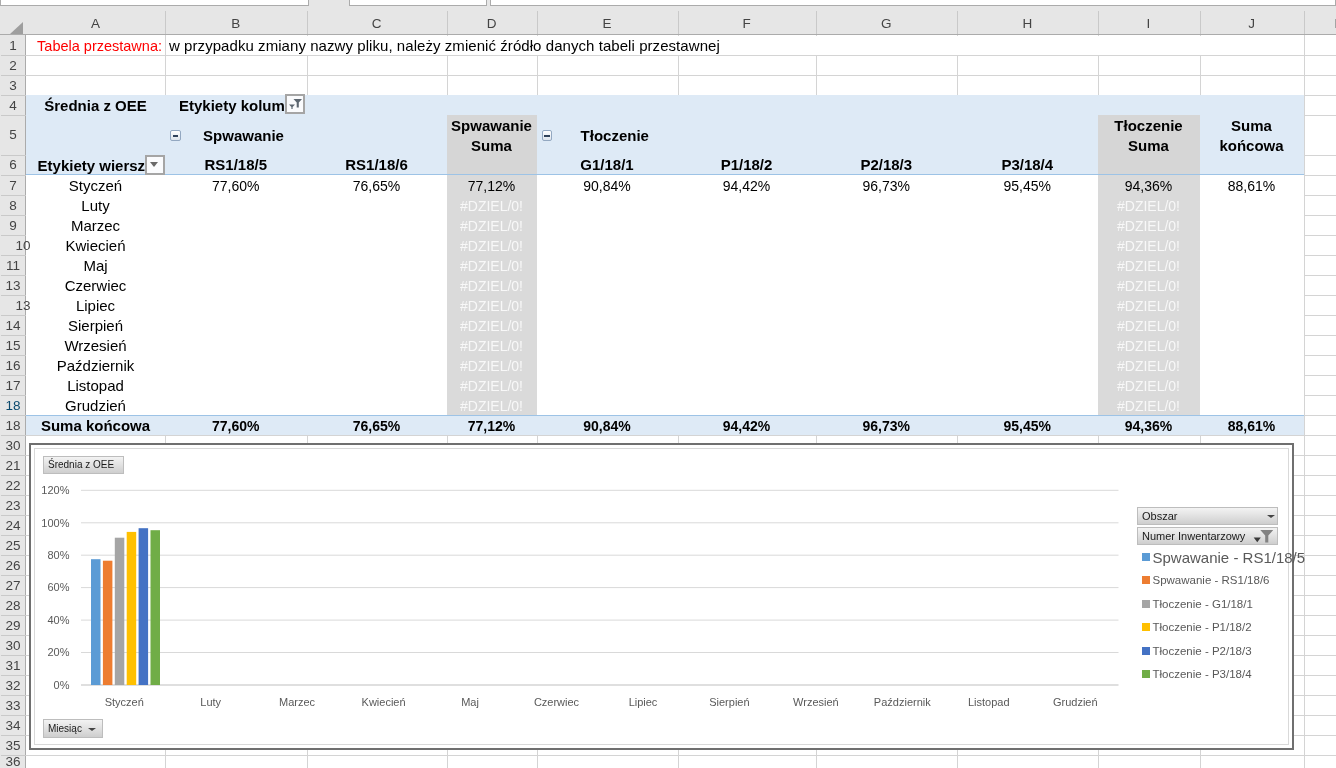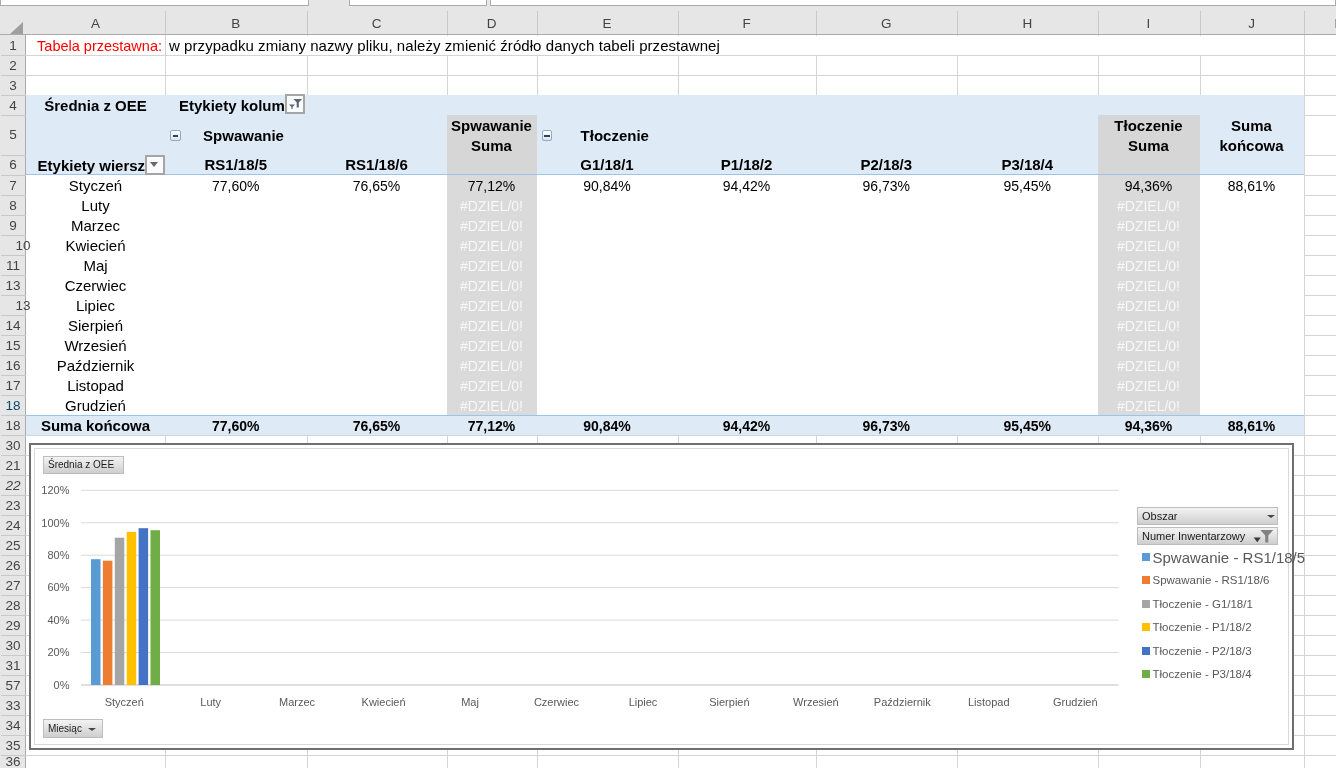--- a/index.html
+++ b/index.html
@@ -123,41 +123,41 @@
 <div style="position:absolute;left:0px;top:375px;width:26px;height:20px;font-size:13.5px;color:#444444;" class="ct">17</div>
 <div style="position:absolute;left:1px;top:395px;width:25px;height:1px;background:#c9c9c9;"></div>
 <div style="position:absolute;left:0px;top:395px;width:26px;height:20px;font-size:13.5px;color:#0c4a6e;" class="ct">18</div>
 <div style="position:absolute;left:1px;top:415px;width:25px;height:1px;background:#c9c9c9;"></div>
 <div style="position:absolute;left:0px;top:415px;width:26px;height:20px;font-size:13.5px;color:#444444;" class="ct">18</div>
 <div style="position:absolute;left:1px;top:435px;width:25px;height:1px;background:#c9c9c9;"></div>
 <div style="position:absolute;left:0px;top:435px;width:26px;height:20px;font-size:13.5px;color:#444444;" class="ct">30</div>
 <div style="position:absolute;left:1px;top:455px;width:25px;height:1px;background:#c9c9c9;"></div>
 <div style="position:absolute;left:0px;top:455px;width:26px;height:20px;font-size:13.5px;color:#444444;" class="ct">21</div>
 <div style="position:absolute;left:1px;top:475px;width:25px;height:1px;background:#c9c9c9;"></div>
-<div style="position:absolute;left:0px;top:475px;width:26px;height:20px;font-size:13.5px;color:#444444;font-style:italic;" class="ct">22</div>
+<div style="position:absolute;left:0px;top:475px;width:26px;height:20px;font-size:13.5px;color:#444444;" class="ct">22</div>
 <div style="position:absolute;left:1px;top:495px;width:25px;height:1px;background:#c9c9c9;"></div>
 <div style="position:absolute;left:0px;top:495px;width:26px;height:20px;font-size:13.5px;color:#444444;" class="ct">23</div>
 <div style="position:absolute;left:1px;top:515px;width:25px;height:1px;background:#c9c9c9;"></div>
 <div style="position:absolute;left:0px;top:515px;width:26px;height:20px;font-size:13.5px;color:#444444;" class="ct">24</div>
 <div style="position:absolute;left:1px;top:535px;width:25px;height:1px;background:#c9c9c9;"></div>
 <div style="position:absolute;left:0px;top:535px;width:26px;height:20px;font-size:13.5px;color:#444444;" class="ct">25</div>
 <div style="position:absolute;left:1px;top:555px;width:25px;height:1px;background:#c9c9c9;"></div>
 <div style="position:absolute;left:0px;top:555px;width:26px;height:20px;font-size:13.5px;color:#444444;" class="ct">26</div>
 <div style="position:absolute;left:1px;top:575px;width:25px;height:1px;background:#c9c9c9;"></div>
 <div style="position:absolute;left:0px;top:575px;width:26px;height:20px;font-size:13.5px;color:#444444;" class="ct">27</div>
 <div style="position:absolute;left:1px;top:595px;width:25px;height:1px;background:#c9c9c9;"></div>
 <div style="position:absolute;left:0px;top:595px;width:26px;height:20px;font-size:13.5px;color:#444444;" class="ct">28</div>
 <div style="position:absolute;left:1px;top:615px;width:25px;height:1px;background:#c9c9c9;"></div>
 <div style="position:absolute;left:0px;top:615px;width:26px;height:20px;font-size:13.5px;color:#444444;" class="ct">29</div>
 <div style="position:absolute;left:1px;top:635px;width:25px;height:1px;background:#c9c9c9;"></div>
 <div style="position:absolute;left:0px;top:635px;width:26px;height:20px;font-size:13.5px;color:#444444;" class="ct">30</div>
 <div style="position:absolute;left:1px;top:655px;width:25px;height:1px;background:#c9c9c9;"></div>
 <div style="position:absolute;left:0px;top:655px;width:26px;height:20px;font-size:13.5px;color:#444444;" class="ct">31</div>
 <div style="position:absolute;left:1px;top:675px;width:25px;height:1px;background:#c9c9c9;"></div>
-<div style="position:absolute;left:0px;top:675px;width:26px;height:20px;font-size:13.5px;color:#444444;" class="ct">57</div>
+<div style="position:absolute;left:0px;top:675px;width:26px;height:20px;font-size:13.5px;color:#444444;" class="ct">32</div>
 <div style="position:absolute;left:1px;top:695px;width:25px;height:1px;background:#c9c9c9;"></div>
 <div style="position:absolute;left:0px;top:695px;width:26px;height:20px;font-size:13.5px;color:#444444;" class="ct">33</div>
 <div style="position:absolute;left:1px;top:715px;width:25px;height:1px;background:#c9c9c9;"></div>
 <div style="position:absolute;left:0px;top:715px;width:26px;height:20px;font-size:13.5px;color:#444444;" class="ct">34</div>
 <div style="position:absolute;left:1px;top:735px;width:25px;height:1px;background:#c9c9c9;"></div>
 <div style="position:absolute;left:0px;top:735px;width:26px;height:20px;font-size:13.5px;color:#444444;" class="ct">35</div>
 <div style="position:absolute;left:1px;top:755px;width:25px;height:1px;background:#c9c9c9;"></div>
 <div style="position:absolute;left:0px;top:755px;width:26px;height:13px;font-size:13.5px;color:#444444;" class="ct">36</div>
 <div class="ct" style="position:absolute;left:26px;top:35.5px;width:139px;height:20px;font-size:14.5px;color:#fe0000;justify-content:flex-end;padding-right:3px;">Tabela przestawna:</div>
 <div class="ct" style="position:absolute;left:169px;top:35.5px;width:731px;height:20px;font-size:15px;color:#000;justify-content:flex-start;letter-spacing:0.06px;">w przypadku zmiany nazwy pliku, należy zmienić źródło danych tabeli przestawnej</div>

